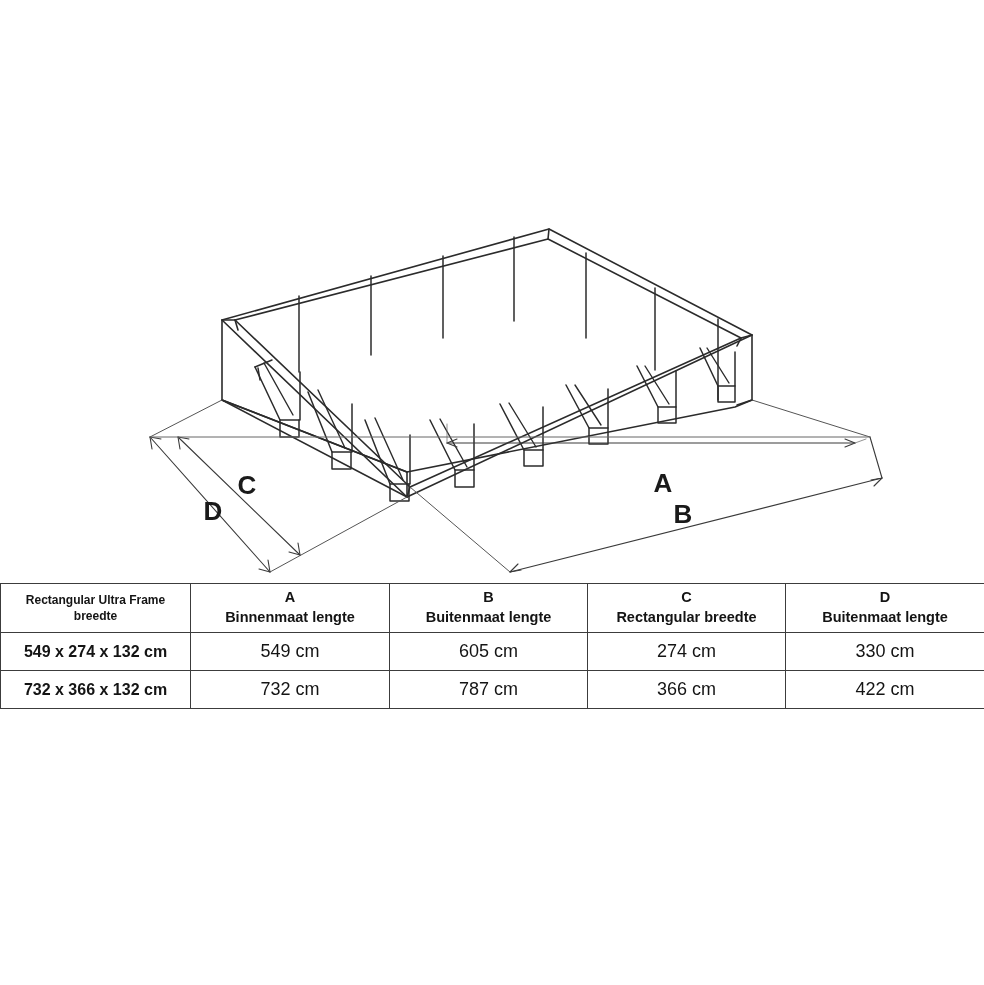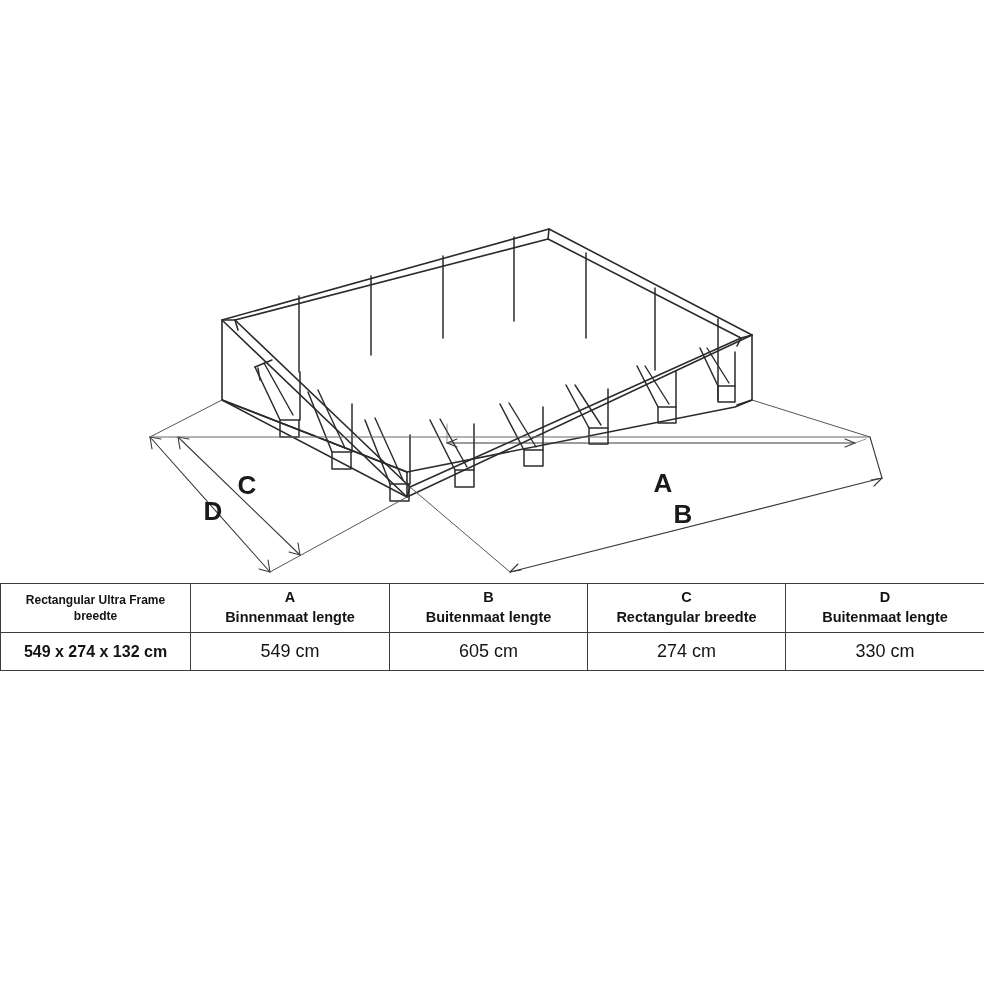--- a/index.html
+++ b/index.html
@@ -245,17 +245,24 @@
         </tr>
       </thead>
       <tbody>
         <tr>
           <td class="rowhead">549 x 274 x 132 cm</td>
           <td>549 cm</td>
           <td>605 cm</td>
           <td>274 cm</td>
           <td>330 cm</td>
         </tr>
+        <tr>
+          <td class="rowhead">732 x 366 x 132 cm</td>
+          <td>732 cm</td>
+          <td>787 cm</td>
+          <td>366 cm</td>
+          <td>422 cm</td>
+        </tr>
       </tbody>
     </table>
   </div>
 
 </div>
 
 </body></html>

